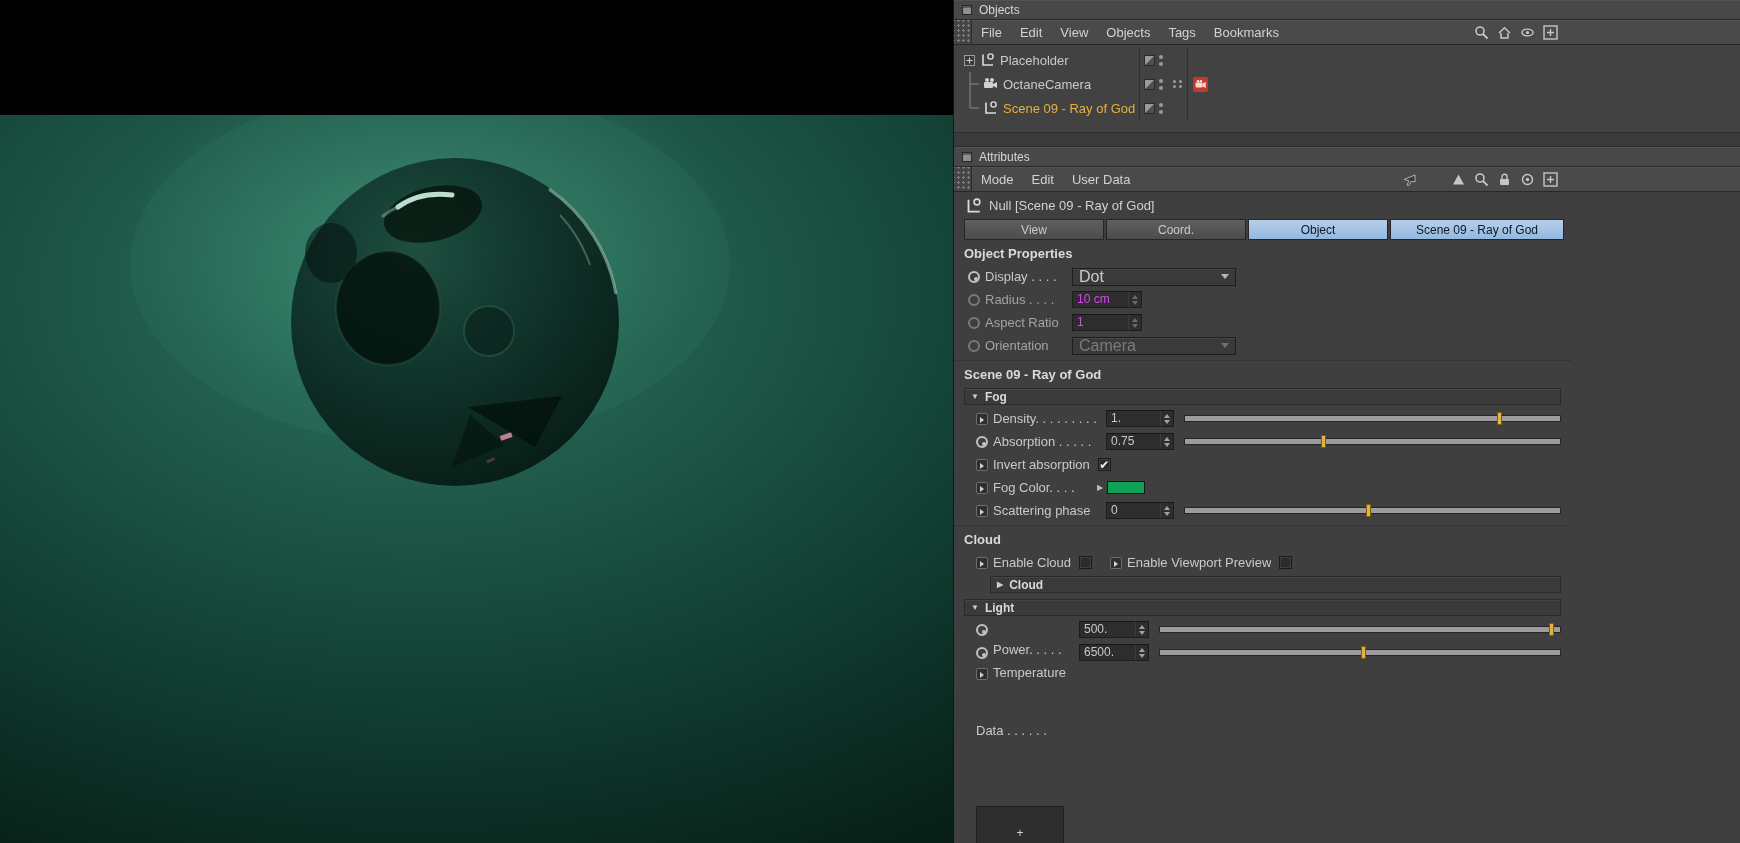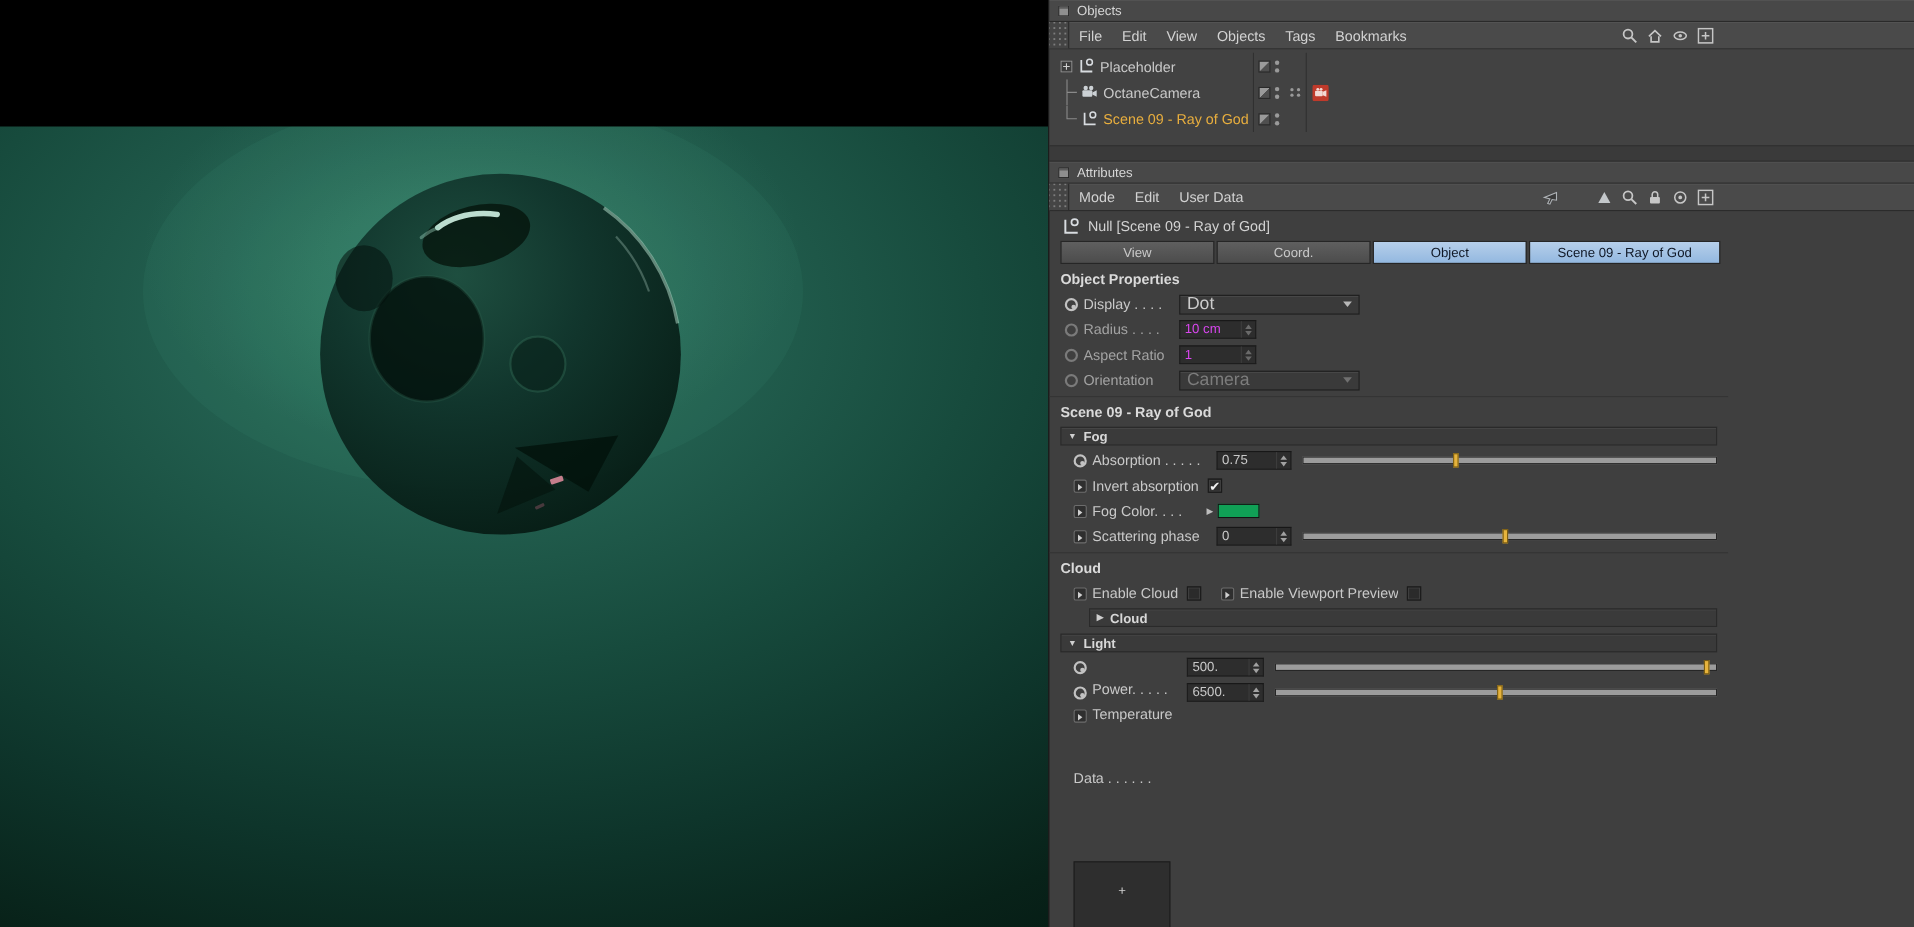--- a/index.html
+++ b/index.html
@@ -381,20 +381,34 @@
         </span>
       </div>
 
       <div class="heading ruled">Scene 09 - Ray of God</div>
 
       <div class="groupbar">
         <span class="tri">▼</span>
         <span>Fog</span>
       </div>
 
+      <div class="prow indent">
+        <span class="picon pbox"></span>
+        <span class="plabel w113">Density. . . . . . . . .</span>
+        <span class="field f68">
+          <span class="val">1.</span>
+          <span class="spin">
+              <span class="up"></span>
+              <span class="dn"></span>
+            </span>
+        </span>
+        <span class="slider">
+          <span class="knob" style="left: calc(84% - 3px);"></span>
+        </span>
+      </div>
 
       <div class="prow indent">
         <span class="picon circ dot"></span>
         <span class="plabel w113">Absorption  . . . . .</span>
         <span class="field f68">
           <span class="val">0.75</span>
           <span class="spin">
               <span class="up"></span>
               <span class="dn"></span>
             </span>

